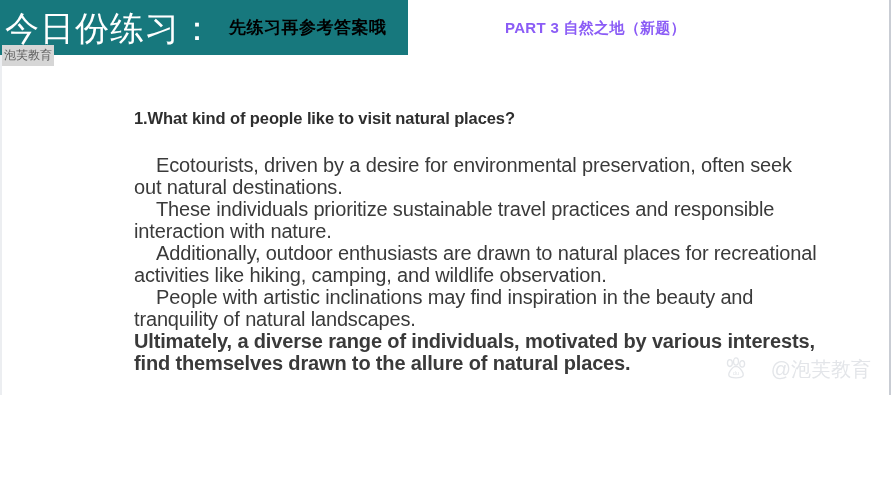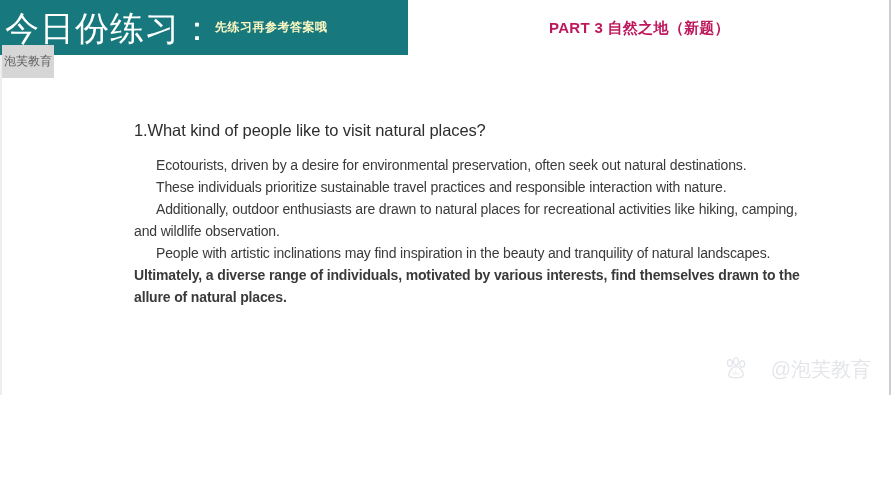--- a/index.html
+++ b/index.html
@@ -59,72 +59,72 @@
   .banner-title {
     color: #ffffff;
     font-size: 34px;
     line-height: 34px;
     letter-spacing: 1px;
     padding-left: 5px;
     white-space: nowrap;
     font-weight: 400;
   }
   .banner-subtitle {
-    color: #fef9c3;
-    font-size: 12px;
+    color: #000000;
+    font-size: 17px;
     font-weight: bold;
     letter-spacing: 0.5px;
+    margin-left: 14px;
     white-space: nowrap;
   }
 
   
   .corner-watermark {
     position: absolute;
     left: 2px;
     top: 45px;
     background: #d6d6d6;
     color: #5f5f5f;
     font-size: 12px;
     line-height: 15px;
-    padding: 9px 2px;
+    padding: 3px 2px;
     letter-spacing: 0px;
     white-space: nowrap;
   }
 
   
   .part-title {
     position: absolute;
     left: 505px;
     top: 19px;
     font-size: 15px;
     font-weight: bold;
-    color: #be185d;
+    color: #8b5cf6;
     letter-spacing: 0.3px;
     white-space: nowrap;
-    margin-left: 44px;
   }
 
   
   .question {
     position: absolute;
     left: 134px;
-    top: 121px;
+    top: 109px;
     font-size: 16.5px;
-    font-weight: normal;
+    font-weight: bold;
     color: #2e2e2e;
     letter-spacing: -0.1px;
     white-space: nowrap;
   }
 
   .answer {
     position: absolute;
     left: 134px;
     top: 154px;
     width: 690px;
-    font-size: 14px;
+    font-size: 20px;
     line-height: 22px;
     color: #3a3a3a;
     letter-spacing: -0.15px;
   }
   .answer p {
     margin: 0;
     text-indent: 22px;
   }
   .answer p.no-indent {
     text-indent: 0;

